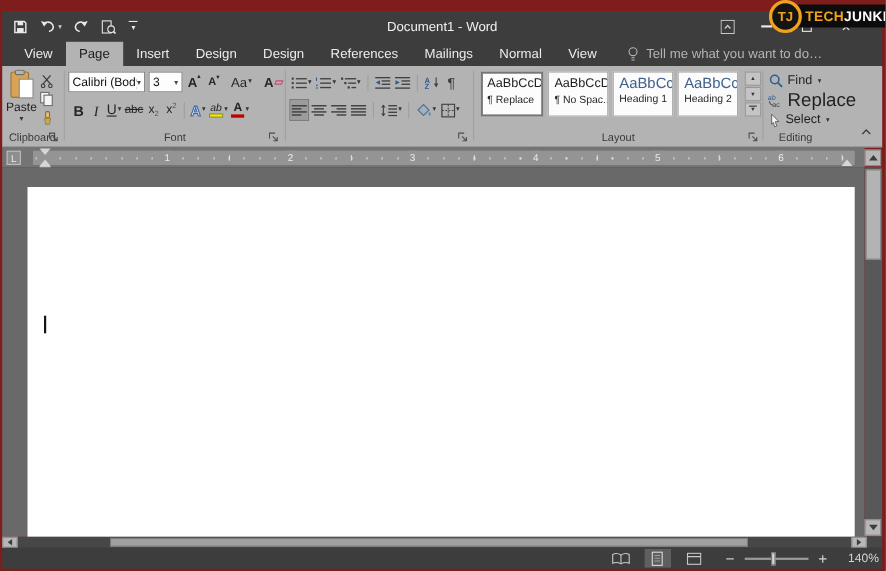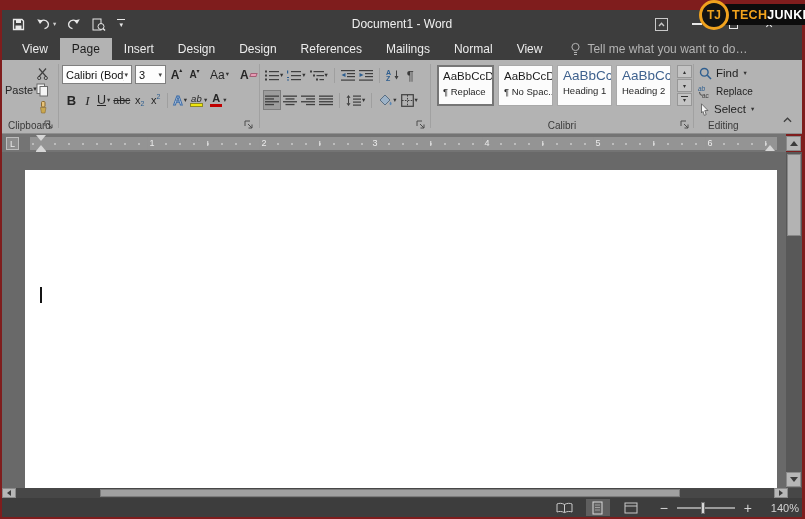--- a/index.html
+++ b/index.html
@@ -162,21 +162,21 @@
           <path d="M4 10.5 h3 M4 12.5 h3" stroke="#b4b4b4"></path>
         </svg>
       <span>Tell me what you want to do…</span>
     </div>
 
   </div>
 
   <div class="abs ribbon">
 
     <div class="abs" style="left:0;top:0;width:55px;height:73px">
-      <div class="abs" style="left:3px;top:3px;width:29px;height:52px;display:flex;flex-direction:row;align-items:center">
+      <div class="abs" style="left:3px;top:3px;width:29px;height:52px;display:flex;flex-direction:column;align-items:center">
         <svg width="22" height="27">
           <rect x="1" y="2.5" width="16" height="23" rx="2" fill="#d9a254" stroke="#9c7434"></rect>
           <rect x="5" y="0.8" width="8" height="4" rx="1" fill="#b5b5b5" stroke="#6f6f6f"></rect>
           <rect x="8.5" y="9" width="12.5" height="17" fill="#ffffff" stroke="#8a8a8a"></rect>
         </svg>
         <span style="font-size:11px;color:#262626;margin-top:2px">Paste</span>
         <span style="font-size:7px;color:#333">▾</span>
       </div>
       <span class="abs rbtn" style="left:33px;top:4px">
         <svg width="13" height="13">
@@ -264,20 +264,21 @@
             <span class="darr">▾</span>
         </span>
         <span class="rbtn">
           <span style="display:inline-flex;flex-direction:column;align-items:center">
             <span style="font-size:11px;font-weight:bold">A</span>
             <span style="width:12px;height:3.5px;background:#c00000"></span>
           </span>
             <span class="darr">▾</span>
         </span>
       </div>
+      <div class="glabel">Font</div>
       <span class="launcher" style="right:6px">
         <svg width="9" height="9">
             <path d="M1 6 V1 H6" fill="none" stroke="#4d4d4d"></path>
             <path d="M4 4 L8 8 M8 4.5 V8 H4.5" fill="none" stroke="#4d4d4d"></path>
           </svg>
       </span>
     </div>
     <div class="gdiv" style="left:257px"></div>
 
     <div class="abs" style="left:258px;top:0;width:170px;height:73px">
@@ -454,21 +455,21 @@
         <div class="card" style="width:55px">
           <div class="s1 head">AaBbCcD</div>
           <div class="s2">Heading 2</div>
         </div>
         <div style="display:flex;flex-direction:column;gap:1px;margin-left:2px">
           <span class="stbtn">▴</span>
           <span class="stbtn">▾</span>
           <span class="stbtn"><span style="width:7px;height:1px;background:#333"></span>▾</span>
         </div>
       </div>
-      <div class="glabel">Calibri</div>
+      <div class="glabel">Layout</div>
       <span class="launcher" style="right:4px">
         <svg width="9" height="9">
             <path d="M1 6 V1 H6" fill="none" stroke="#4d4d4d"></path>
             <path d="M4 4 L8 8 M8 4.5 V8 H4.5" fill="none" stroke="#4d4d4d"></path>
           </svg>
       </span>
     </div>
     <div class="gdiv" style="left:691px"></div>
 
     <div class="abs" style="left:692px;top:0;width:86px;height:73px">
@@ -479,21 +480,21 @@
           </svg>
         <span style="font-size:11.5px;color:#1f1f1f">Find</span>
         <span class="darr">▾</span>
       </div>
       <div class="abs flex" style="left:4px;top:23px;gap:4px;height:16px">
         <svg width="14" height="14">
             <text x="0" y="6.5" font-size="6.5" font-style="italic" fill="#2e5e8f">ab</text>
             <text x="4" y="13.5" font-size="6.5" fill="#3f3f3f">ac</text>
             <path d="M1.5 8 q0 3.5 3 3.5" fill="none" stroke="#3f3f3f" stroke-width="0.9"></path>
           </svg>
-        <span style="font-size:10px;color:#1f1f1f">Replace</span>
+        <span style="font-size:17px;color:#1f1f1f">Replace</span>
       </div>
       <div class="abs flex" style="left:5px;top:41px;gap:4px;height:16px">
         <svg width="11" height="13">
             <path d="M2.5 0.8 L9 7.5 L5.8 7.6 L7.2 11.6 L5.3 12.4 L4 8.4 L2.5 10 Z" fill="#f5f5f5" stroke="#555" stroke-width="0.8"></path>
           </svg>
         <span style="font-size:11.5px;color:#1f1f1f">Select</span>
         <span class="darr">▾</span>
       </div>
       <div class="glabel" style="text-align:left;padding-left:14px">Editing</div>
     </div>

